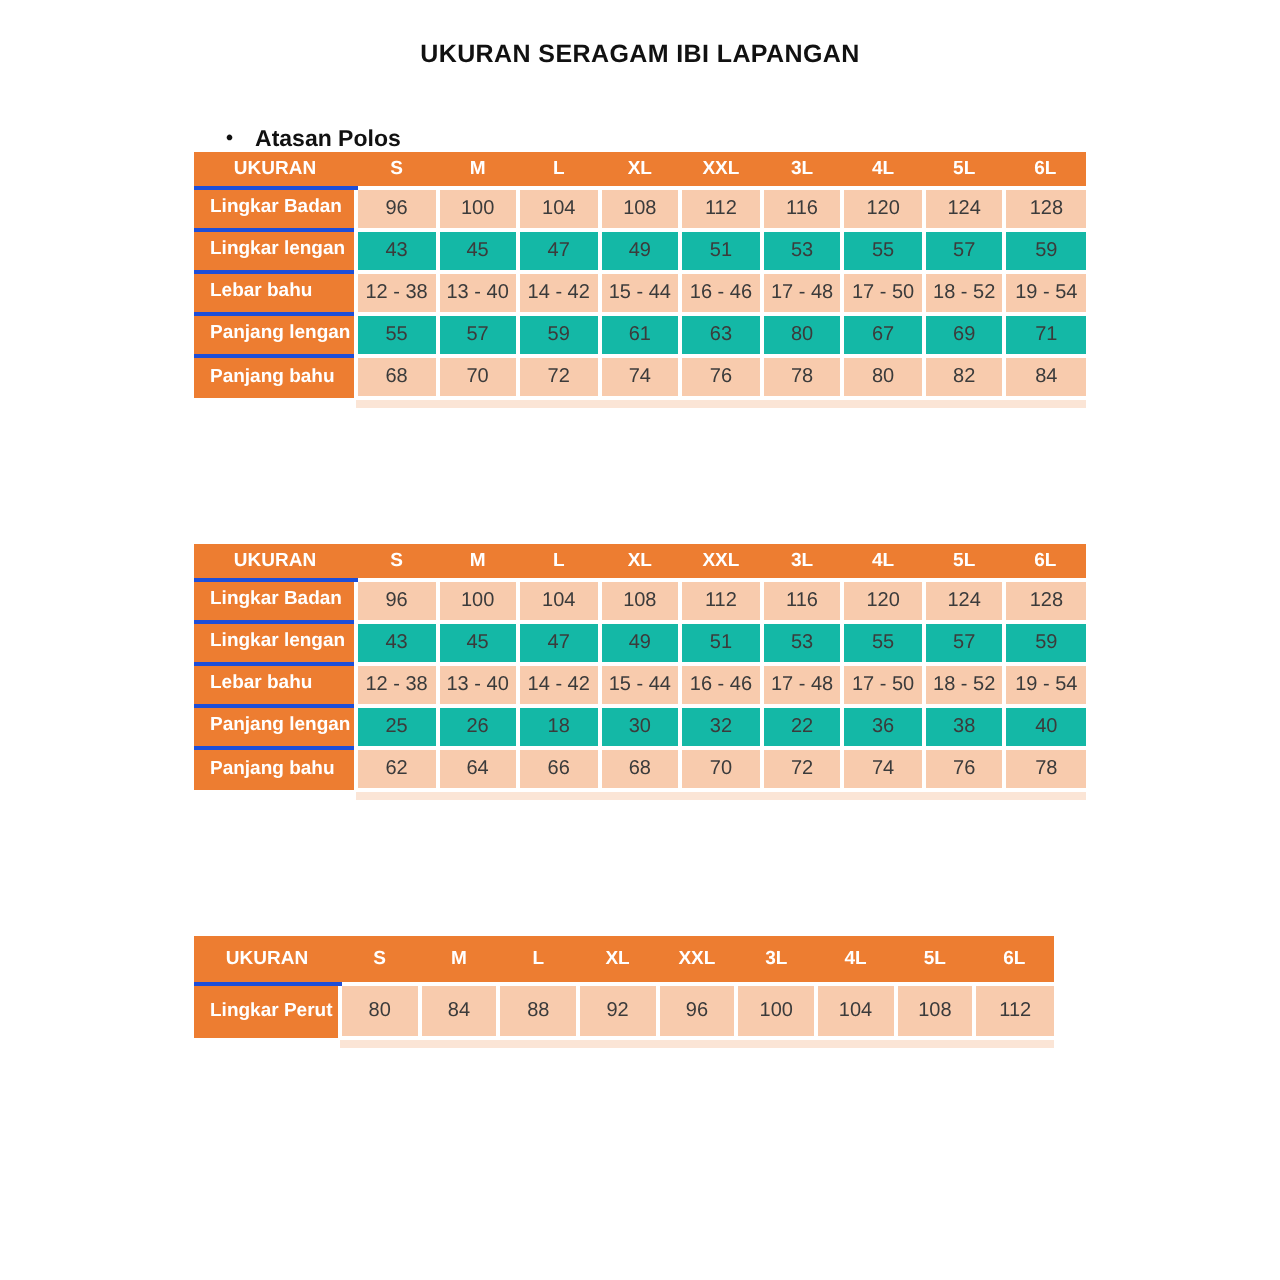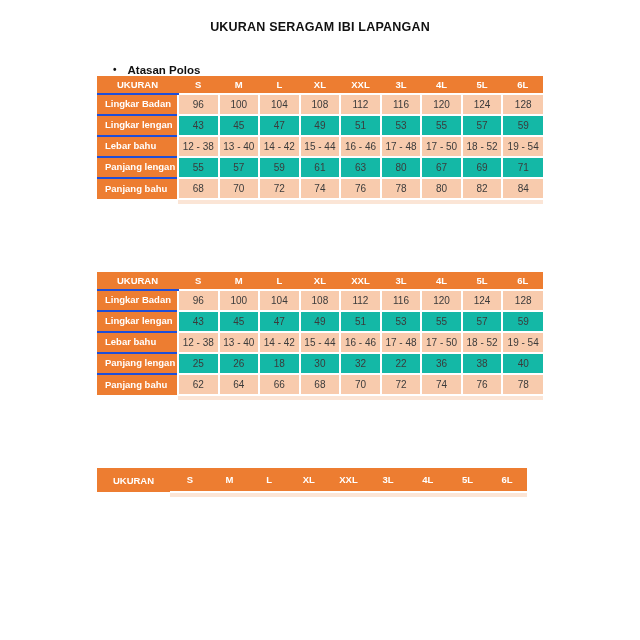--- a/index.html
+++ b/index.html
@@ -280,20 +280,32 @@
               <th>L</th>
               <th>XL</th>
               <th>XXL</th>
               <th>3L</th>
               <th>4L</th>
               <th>5L</th>
               <th>6L</th>
             </tr>
           </thead>
           <tbody>
+            <tr class="dark">
+              <td class="lbl">Lingkar Perut</td>
+              <td class="val">80</td>
+              <td class="val">84</td>
+              <td class="val">88</td>
+              <td class="val">92</td>
+              <td class="val">96</td>
+              <td class="val">100</td>
+              <td class="val">104</td>
+              <td class="val">108</td>
+              <td class="val">112</td>
+            </tr>
             <tr class="strip">
               <td class="lblspace"></td>
               <td></td>
               <td></td>
               <td></td>
               <td></td>
               <td></td>
               <td></td>
               <td></td>
               <td></td>

